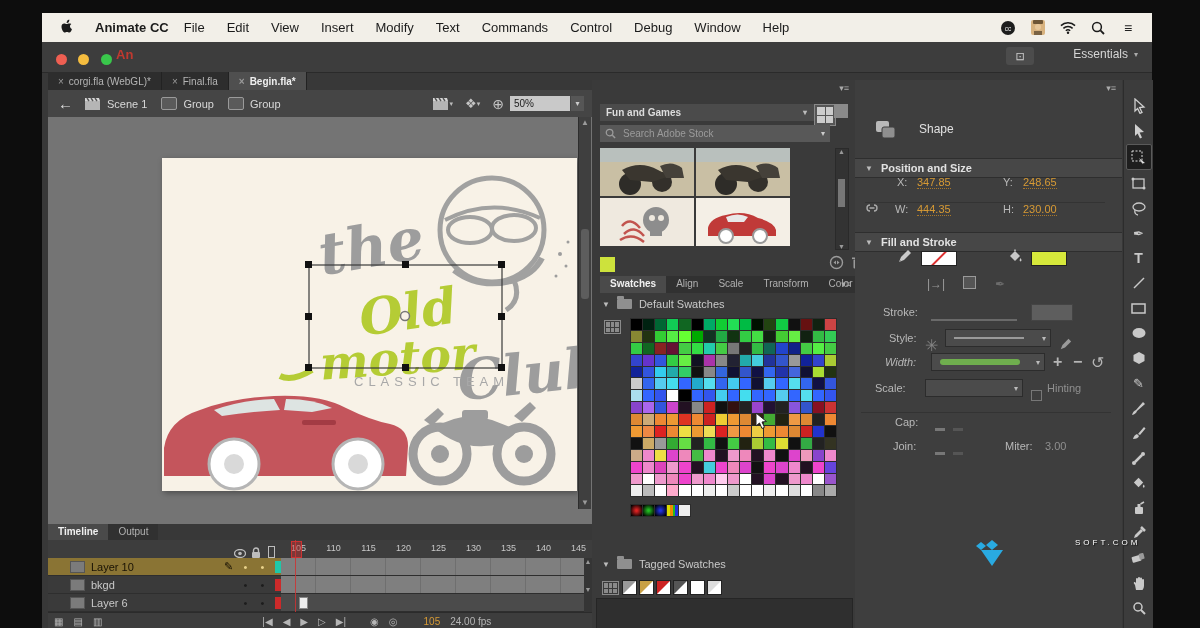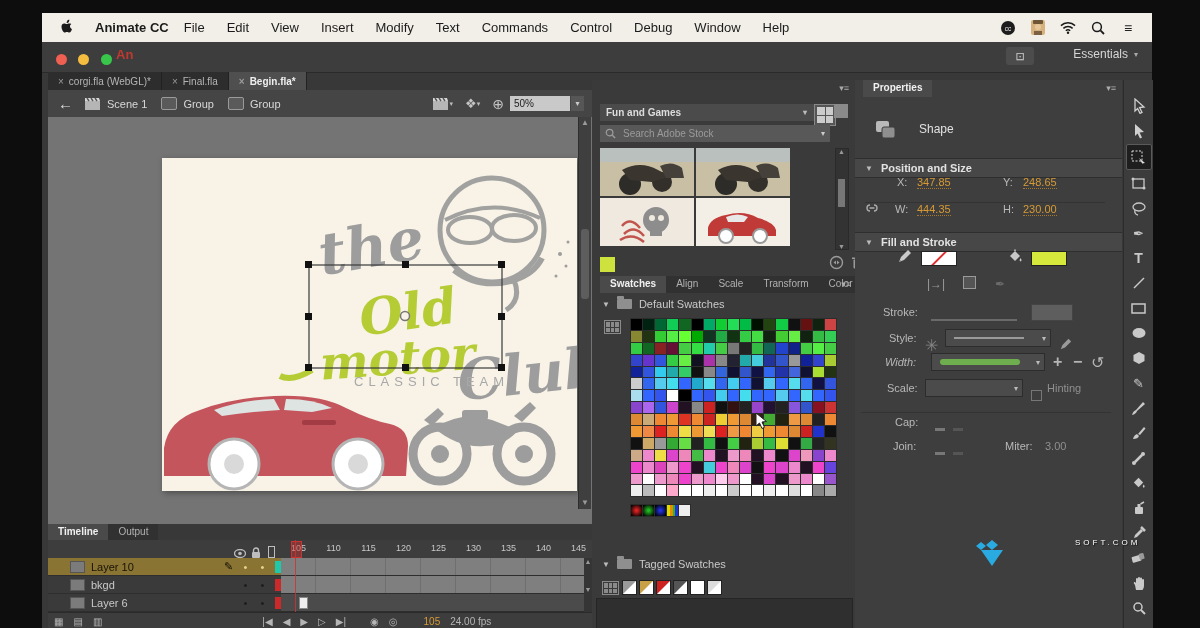--- a/index.html
+++ b/index.html
@@ -807,23 +807,20 @@
         <i style="background:linear-gradient(135deg,#cc2222 49%,#fff 51%);border:1px solid #222;"></i>
         <i style="background:linear-gradient(135deg,#555555 49%,#fff 51%);border:1px solid #222;"></i>
         <i style="background:linear-gradient(135deg,#ffffff 49%,#fff 51%);border:1px solid #222;"></i>
         <i style="background:linear-gradient(135deg,#dddddd 49%,#fff 51%);border:1px solid #222;"></i>
       </div>
     <div class="abs" id="sw-well"></div>
 
   </div>
 
   <div class="abs" id="props">
-    <div class="panel-tabs" style="padding-left:8px;">
-      <span class="ptab active">Properties</span>
-    </div>
     <span class="abs" style="right:6px;top:3px;color:#aaa;font-size:9px;">▾≡</span>
     <div class="abs" style="left:20px;top:40px;">
       <svg width="22" height="20" viewBox="0 0 22 20">
           <rect x="1" y="1" width="13" height="11" rx="2" fill="#b9b9b9"></rect>
           <rect x="7" y="7" width="13" height="11" rx="2" fill="#8f8f8f" stroke="#3e3e3e" stroke-width="1"></rect>
         </svg>
     </div>
     <div class="abs plabel" style="left:64px;top:42px;font-size:12px;color:#e0e0e0;">Shape</div>
 
     <div class="abs sec-head" style="left:0;top:78px;width:247px;">
@@ -898,21 +895,21 @@
       <span class="plabel abs" style="left:30px;font-style:italic;">Width:</span>
       <span class="dd-box abs" style="left:76px;width:112px;">
         <span style="display:inline-block;width:80px;height:6px;background:#6fae4e;border-radius:3px;margin-left:8px;"></span>
         <span class="dd-arr">▾</span>
       </span>
       <span class="abs picon" style="left:198px;font-weight:bold;">+</span>
       <span class="abs picon" style="left:218px;font-weight:bold;">−</span>
       <span class="abs picon" style="left:236px;">↺</span>
     </div>
     <div class="abs pp-row" style="left:0;top:308px;width:267px;">
-      <span class="plabel abs" style="left:32px;">Scale:</span>
+      <span class="plabel abs" style="left:20px;">Scale:</span>
       <span class="dd-box abs" style="left:70px;width:96px;">
         <span class="dd-arr">▾</span>
       </span>
       <span class="abs" style="left:176px;top:2px;width:9px;height:9px;border:1px solid #777;"></span>
       <span class="plabel abs" style="left:192px;color:#8f8f8f;">Hinting</span>
     </div>
     <div class="abs" style="left:6px;top:332px;width:250px;border-bottom:1px solid #333;"></div>
     <div class="abs pp-row" style="left:0;top:342px;width:267px;">
       <span class="plabel abs" style="left:40px;">Cap:</span>
       <span class="abs" style="left:80px;top:6px;width:10px;height:3px;background:#777;"></span>

